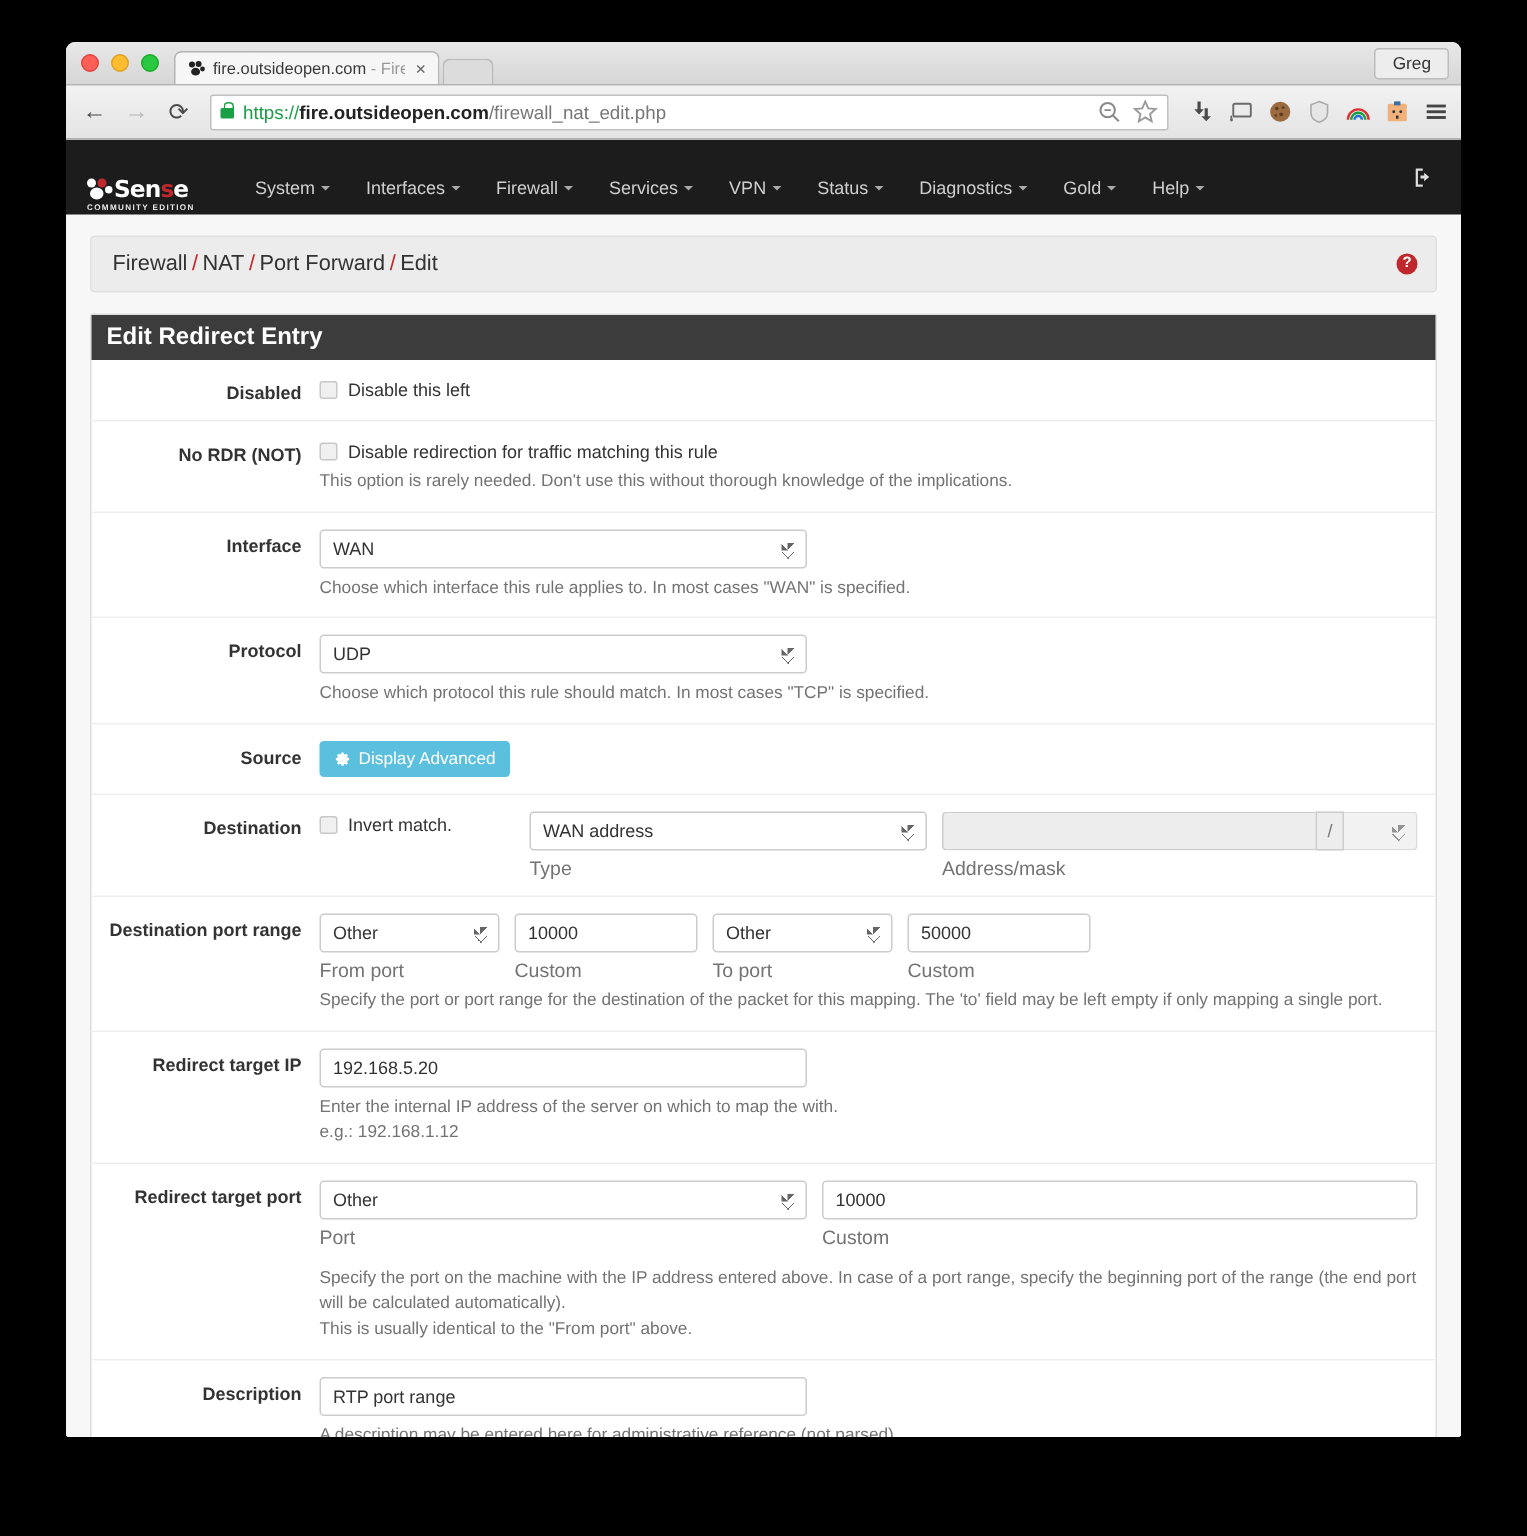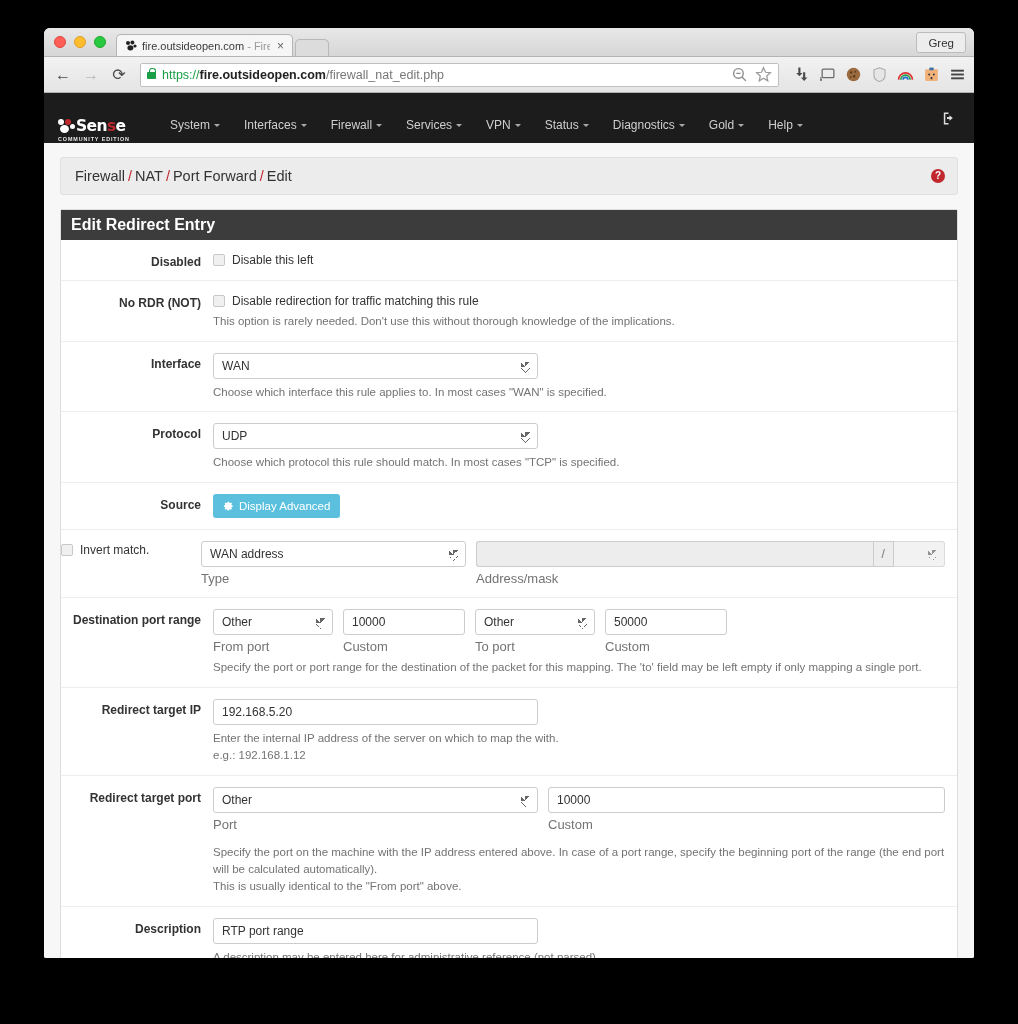--- a/index.html
+++ b/index.html
@@ -575,20 +575,21 @@
               <button class="btn btn-info">
                 <svg width="11" height="11" viewBox="0 0 16 16">
                     <path d="M8 5.2a2.8 2.8 0 1 0 0 5.6 2.8 2.8 0 0 0 0-5.6zm6.2 1.2l-1.5-.3a5 5 0 0 0-.5-1.2l.9-1.3-1.5-1.5-1.3.9a5 5 0 0 0-1.2-.5L8.8 1H6.7l-.3 1.5a5 5 0 0 0-1.2.5l-1.3-.9L2.4 3.6l.9 1.3a5 5 0 0 0-.5 1.2L1.3 6.4v2.1l1.5.3a5 5 0 0 0 .5 1.2l-.9 1.3 1.5 1.5 1.3-.9a5 5 0 0 0 1.2.5l.3 1.5h2.1l.3-1.5a5 5 0 0 0 1.2-.5l1.3.9 1.5-1.5-.9-1.3a5 5 0 0 0 .5-1.2l1.5-.3z" fill="#fff"></path>
                   </svg>
                 <span>Display Advanced</span>
               </button>
             </div>
           </div>
 
           <div class="form-row">
+            <div class="form-label">Destination</div>
             <div class="form-ctrl">
               <div class="inline-group">
                 <label class="check-line" style="flex:0 0 130px;">
                   <input type="checkbox" class="cb" style="">
                   <span>Invert match.</span>
                 </label>
                 <div class="ig-col" style="flex:0 0 265px;">
                   <select class="sel up">
                     <option>WAN address</option>
                   </select>

